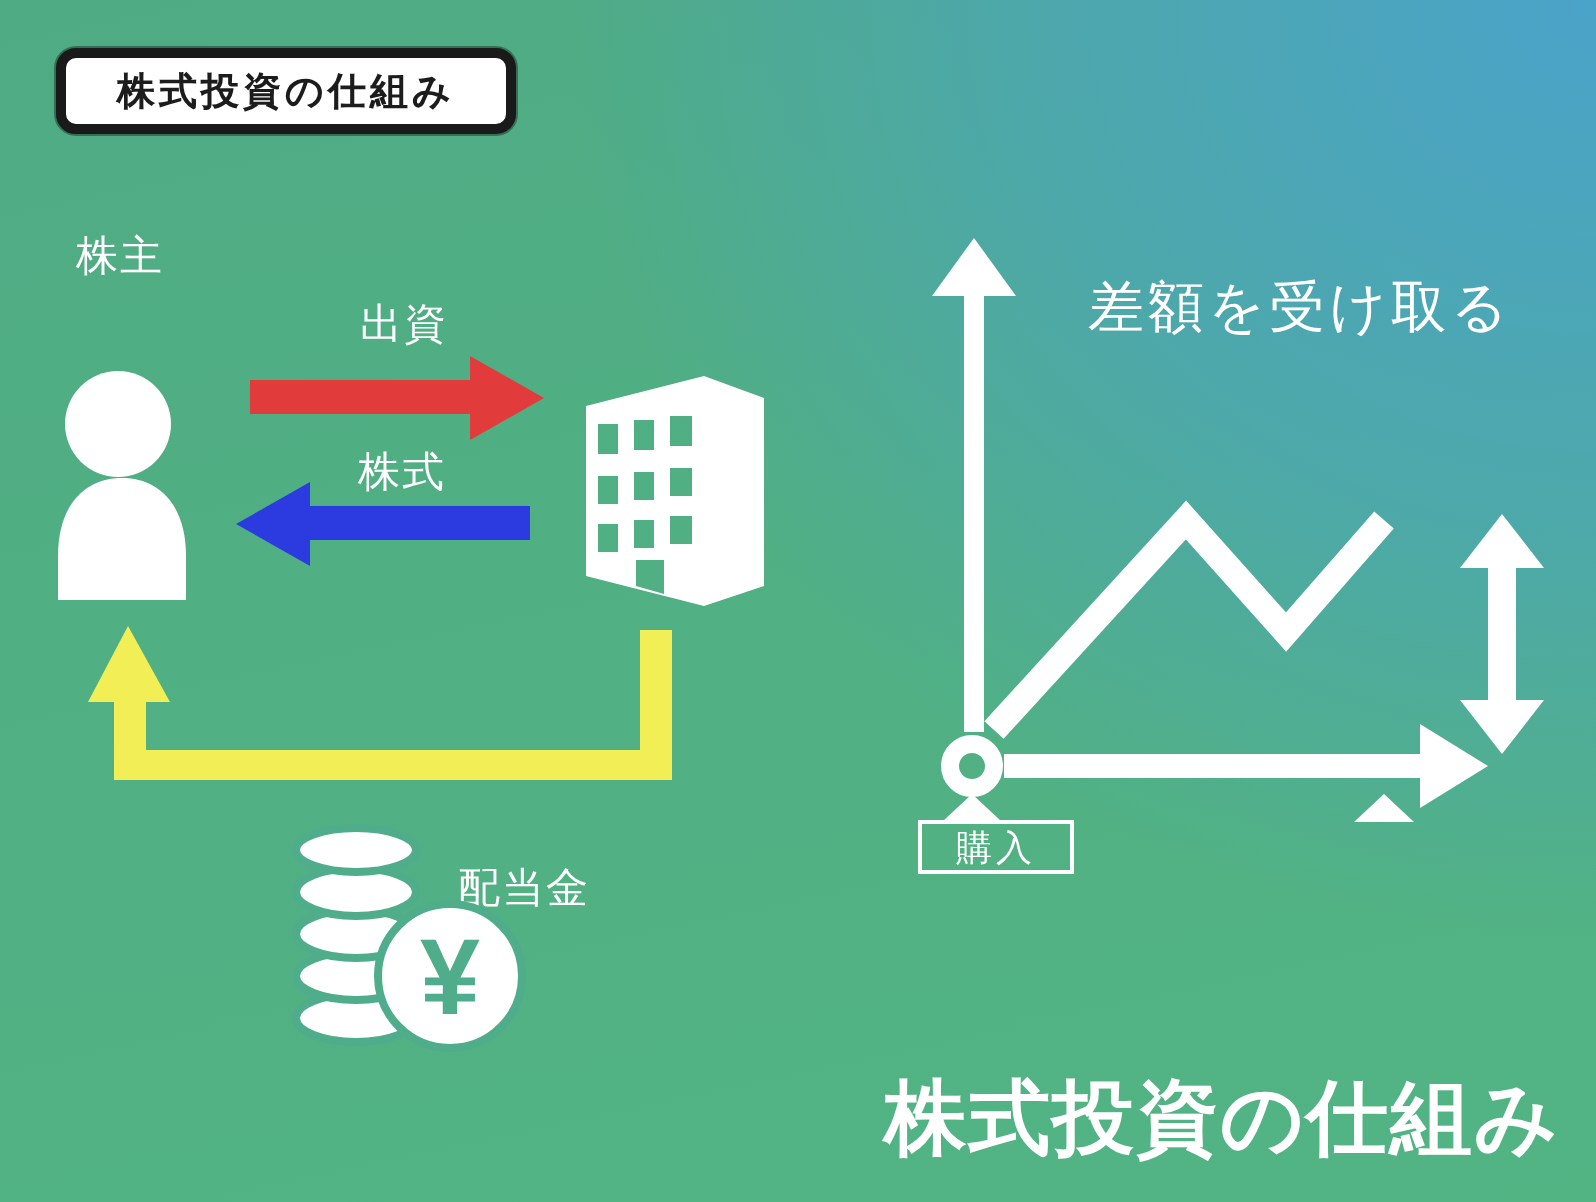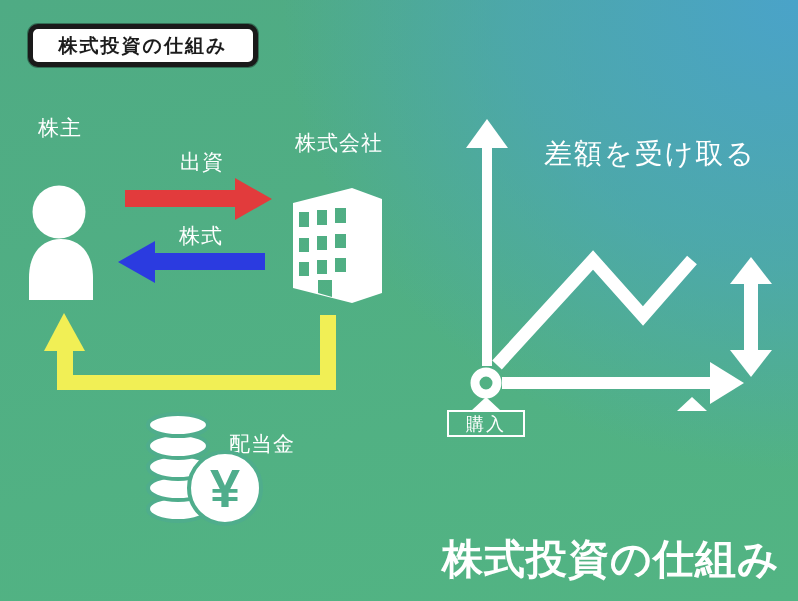--- a/index.html
+++ b/index.html
@@ -15,21 +15,21 @@
   .title-box{
     position:absolute;left:28px;top:24px;width:220px;height:33px;
     background:#fff;border:5px solid #1a1a1a;border-radius:10px;
     display:flex;align-items:center;justify-content:center;
     font-size:19px;font-weight:600;color:#1c1c1c;letter-spacing:2px;
     box-shadow:0 0 0 1px rgba(0,0,0,.35);
   }
   .callout{
     position:absolute;height:23px;border:2px solid #fff;color:#fff;
     display:flex;align-items:center;justify-content:center;
-    font-size:18px;letter-spacing:2px;background:transparent;
+    font-size:18px;letter-spacing:2px;background:transparent;margin-left:12px;
   }
   .ptr{
     position:absolute;width:0;height:0;
     border-left:15px solid transparent;border-right:15px solid transparent;
     border-bottom:14px solid #fff;
   }
   .caption{position:absolute;left:544px;top:135px;color:#fff;font-size:28px;letter-spacing:2px;white-space:nowrap;}
   .logo{
     position:absolute;right:18px;bottom:14px;color:#fff;
     font-size:41px;font-weight:bold;letter-spacing:1px;white-space:nowrap;
@@ -41,21 +41,20 @@
 
 <div id="stage">
 
   <div class="title-box">
     <span>株式投資の仕組み</span>
   </div>
 
   <div class="lbl" style="left:38px;top:114px">株主</div>
   <div class="lbl" style="left:180px;top:148px">出資</div>
   <div class="lbl" style="left:179px;top:222px">株式</div>
-  <div class="lbl" style="left:295px;top:129px">株式会社</div>
   <div class="lbl" style="left:229px;top:430px">配当金</div>
 
   <svg class="abs" style="left:24px;top:182px" width="82" height="118" viewBox="0 0 82 118">
     <g fill="#fff">
       <circle cx="35" cy="30" r="26.5"></circle>
       <path d="M5,118 V96 C5,70 19,57 37,57 C55,57 69,70 69,96 V118 Z"></path>
     </g>
   </svg>
 
   <svg class="abs" style="left:125px;top:178px" width="147" height="42" viewBox="0 0 147 42">

